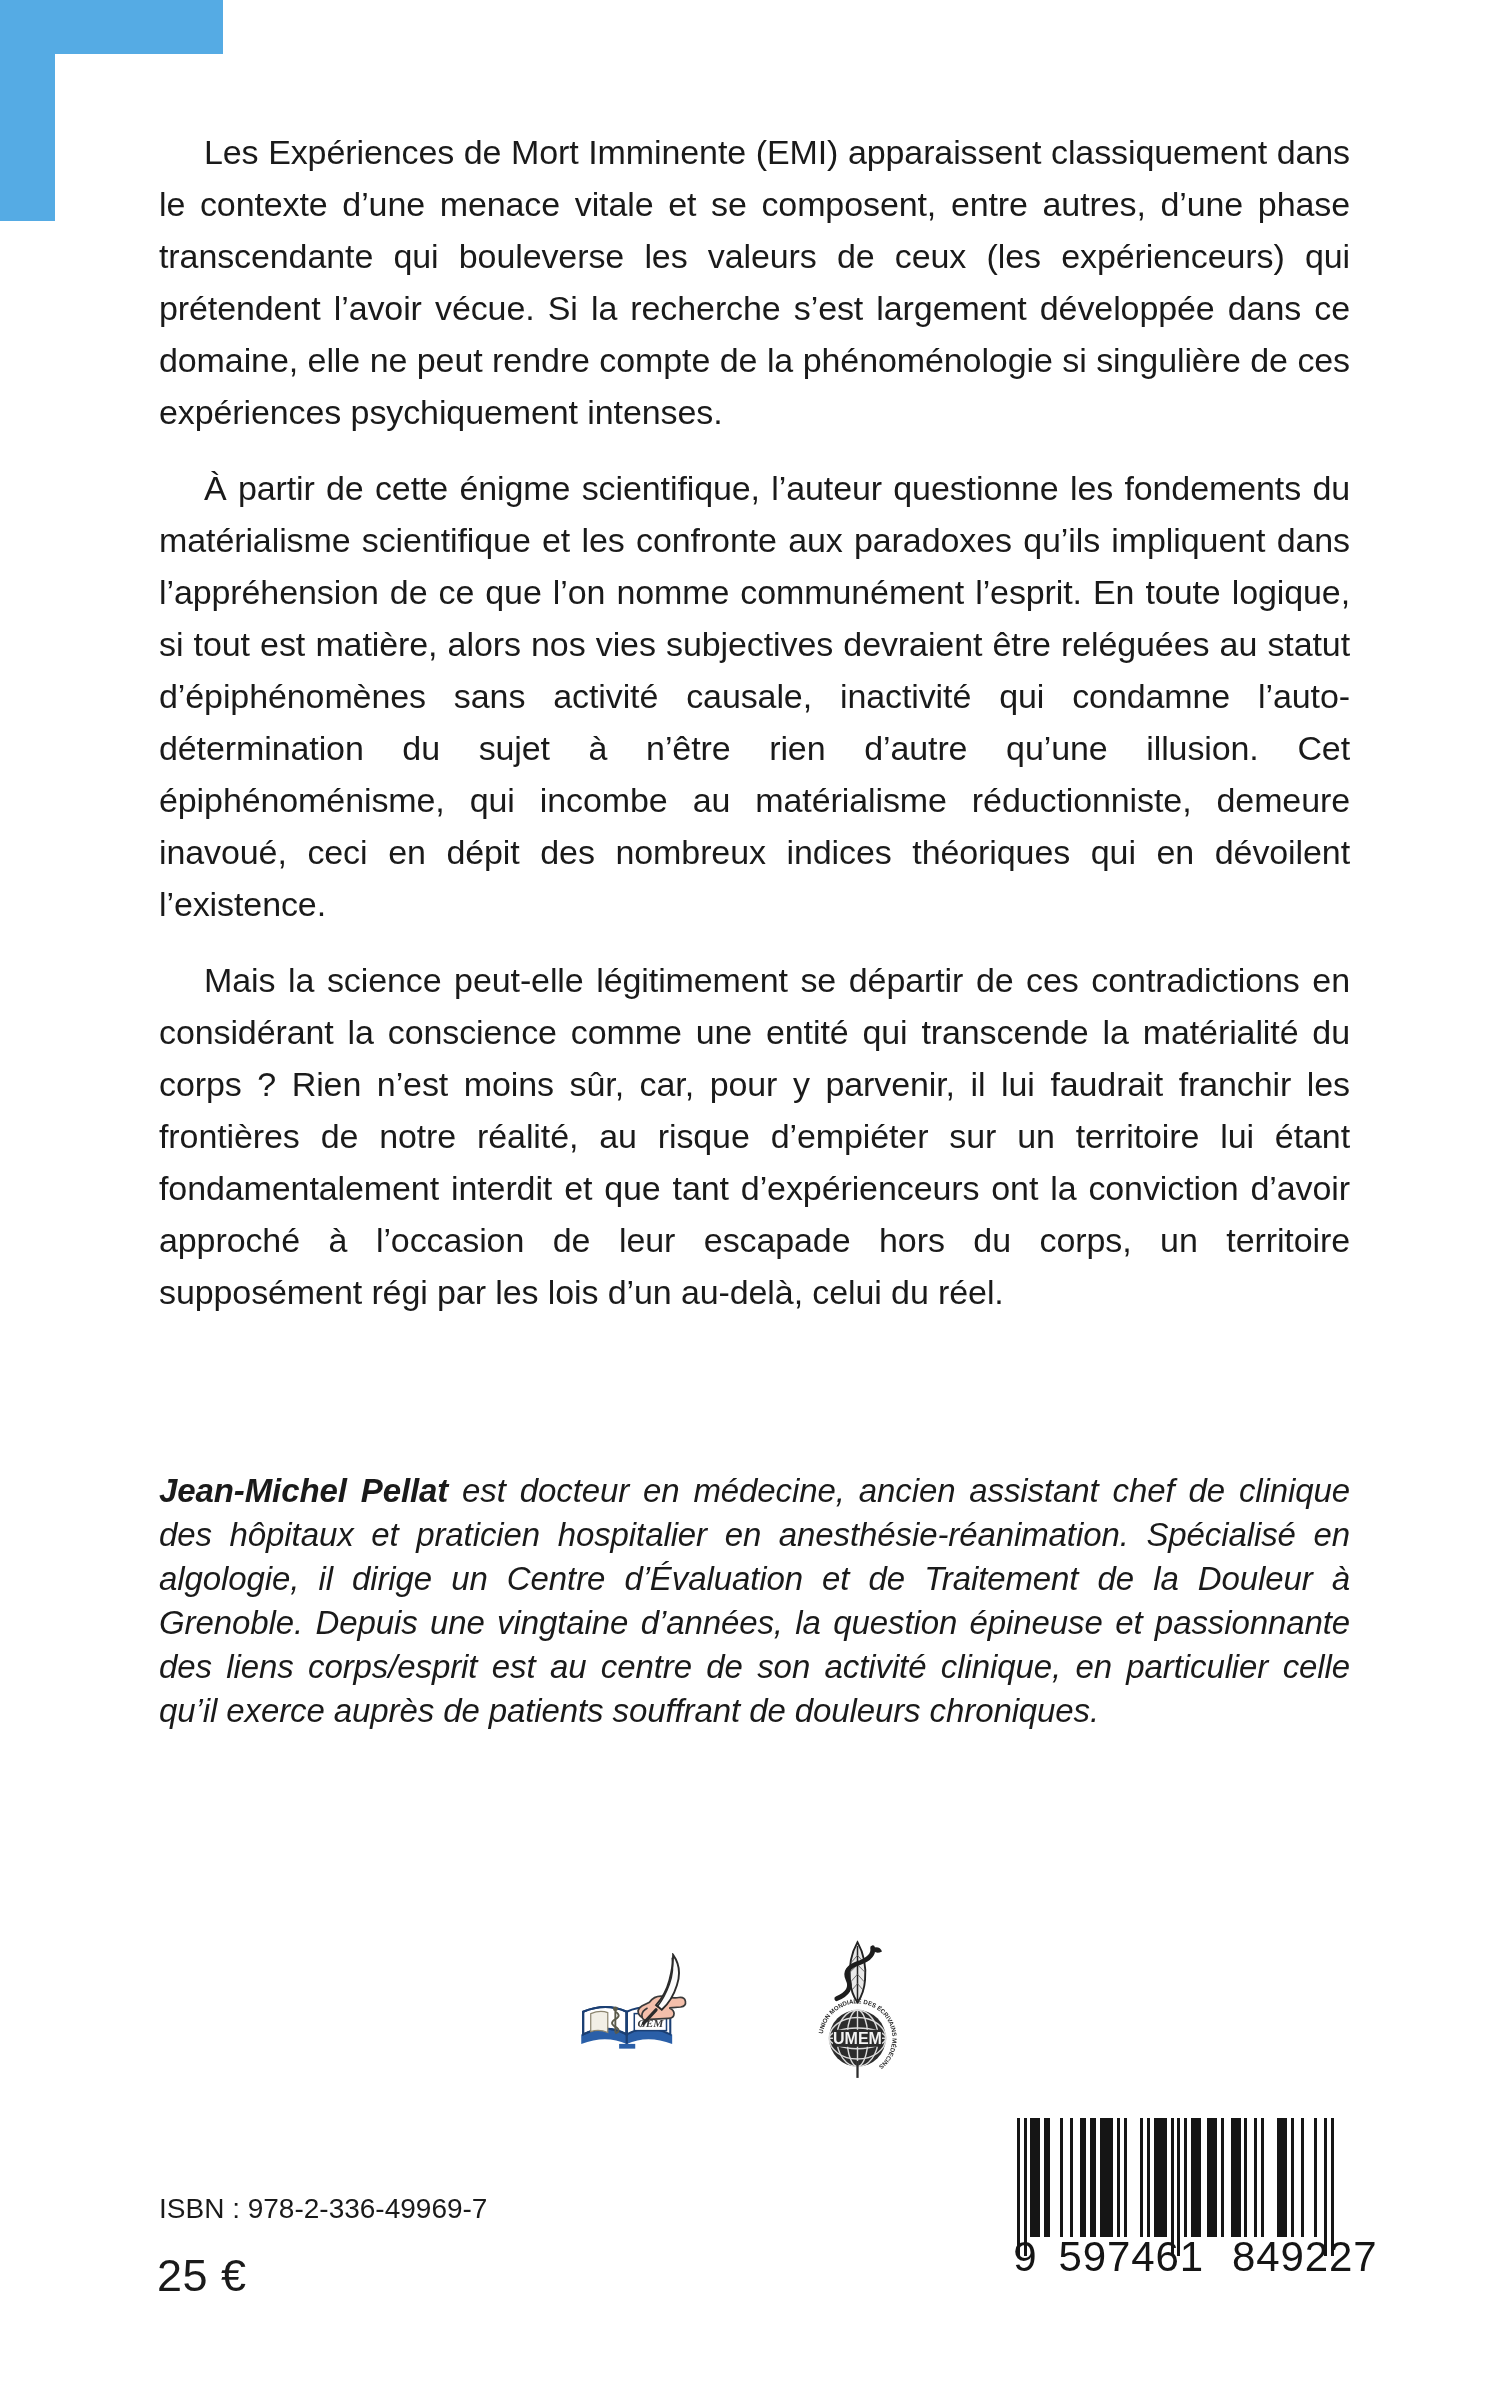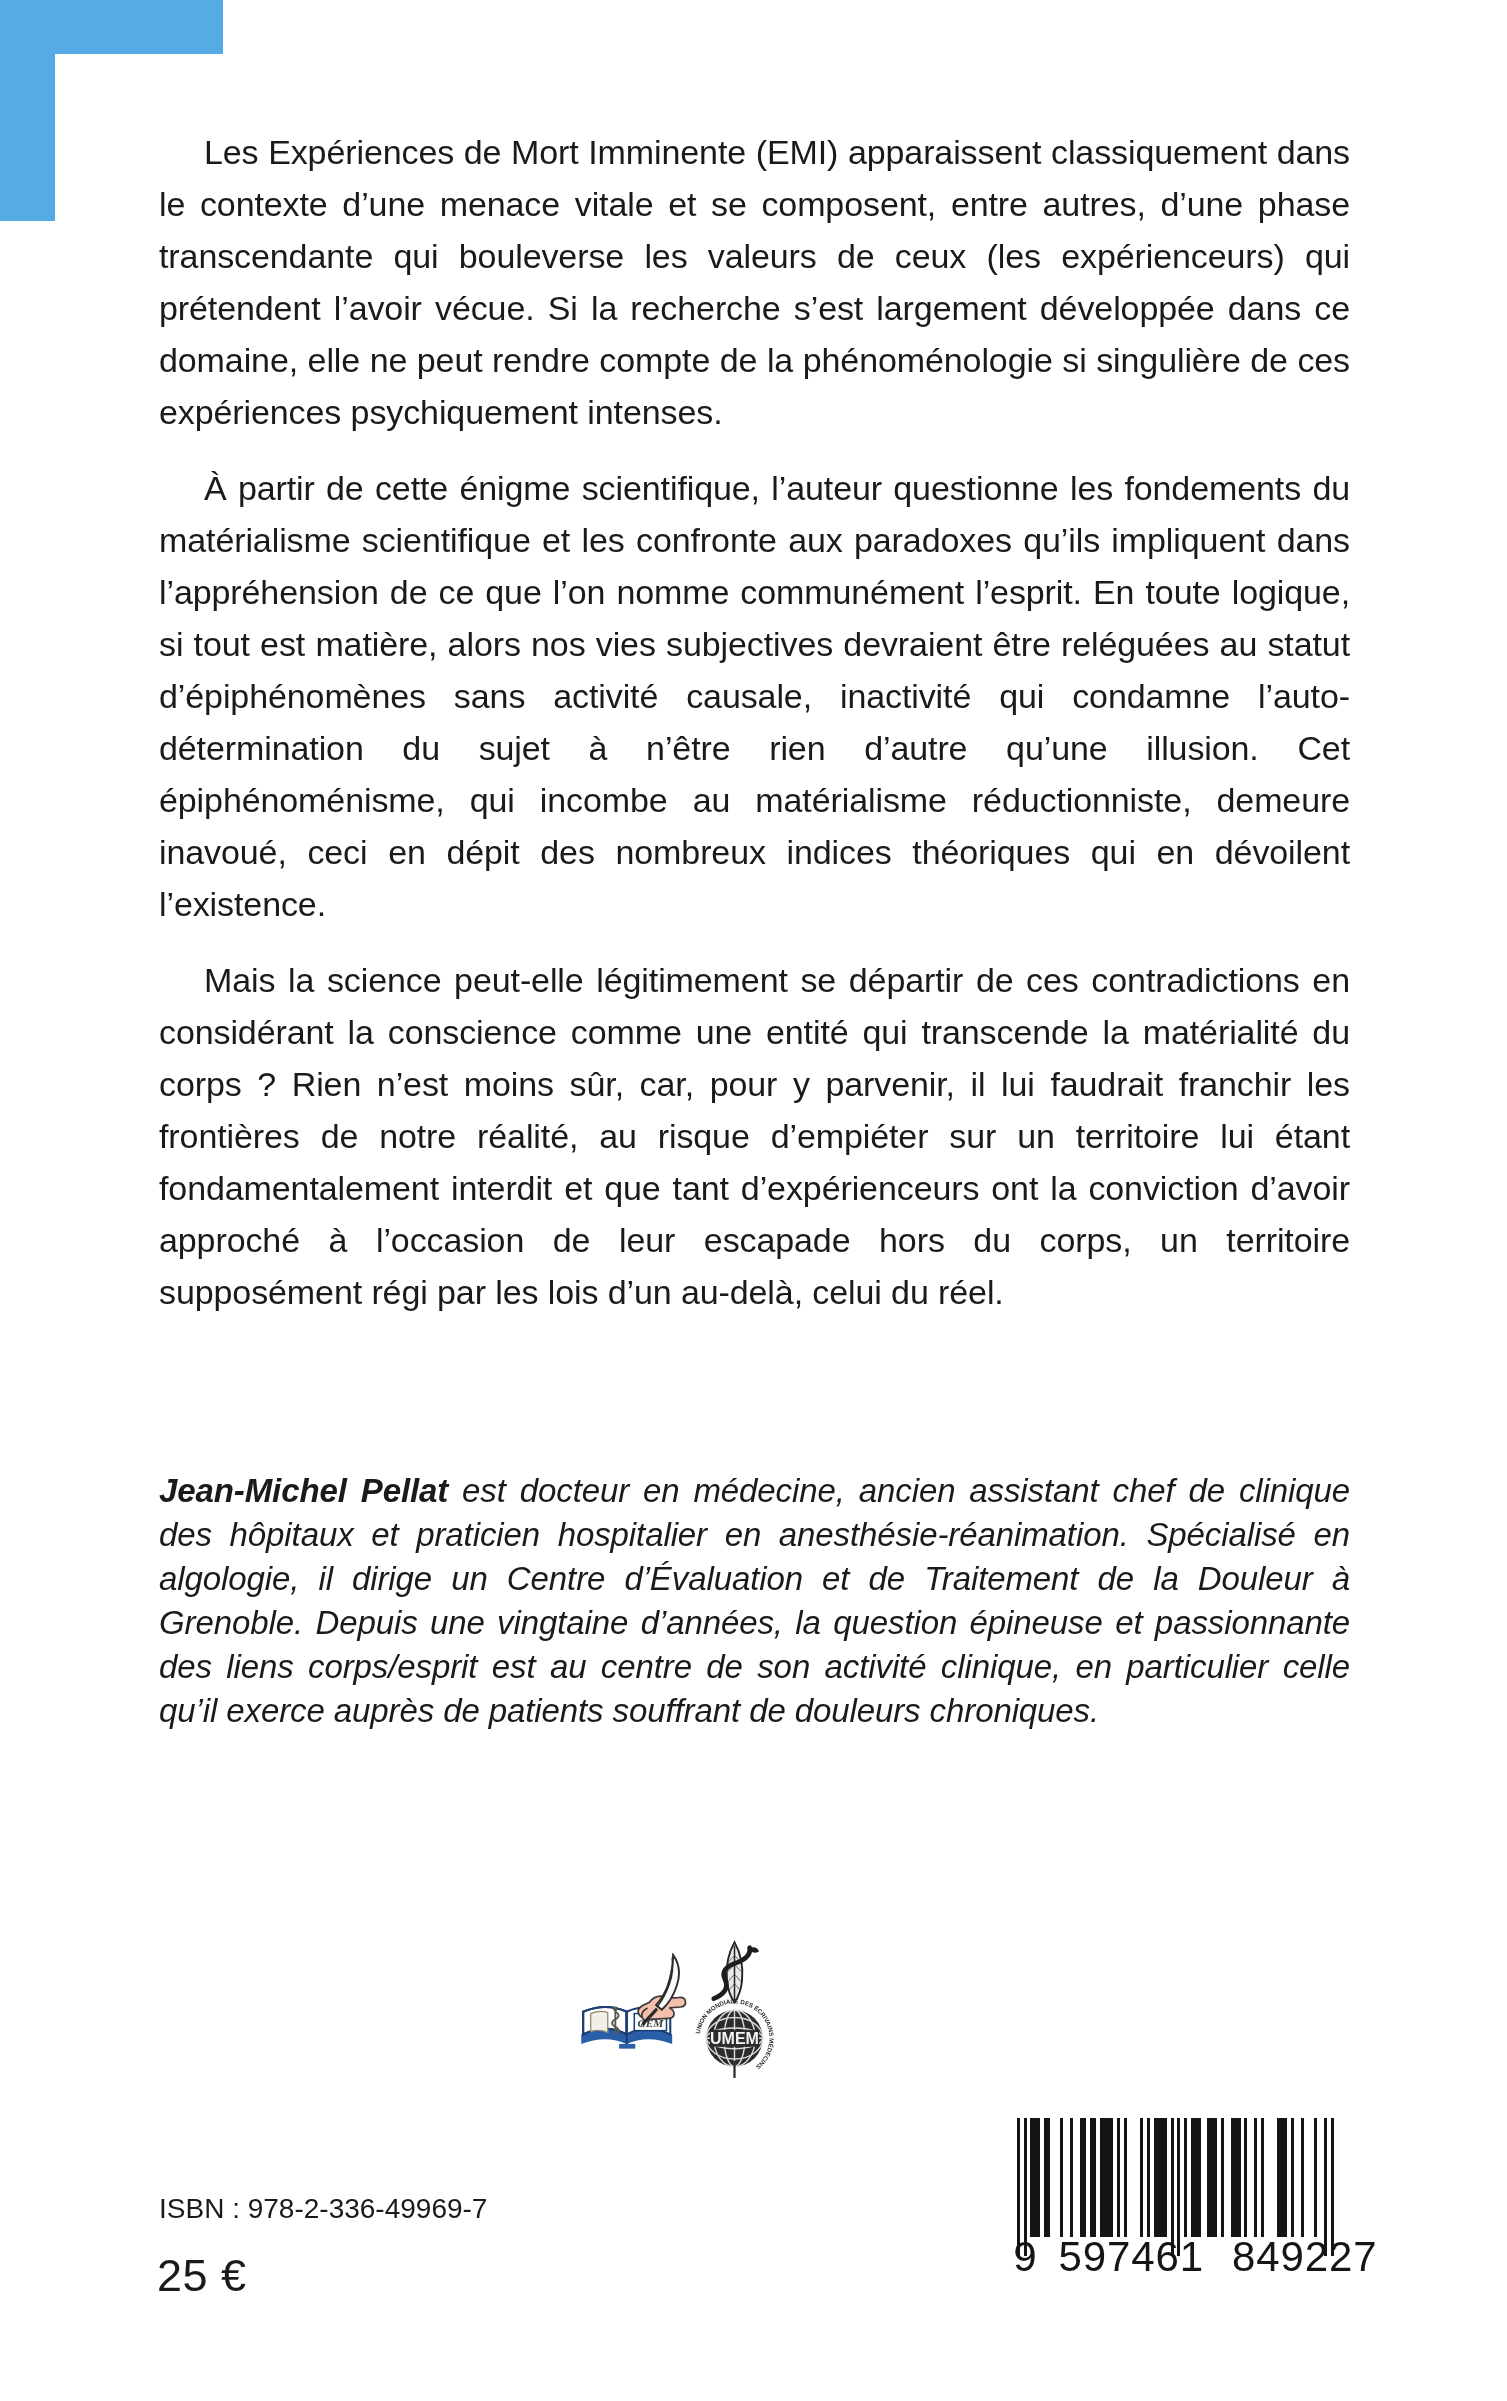--- a/index.html
+++ b/index.html
@@ -86,20 +86,21 @@
   
   .logos {
     position: absolute;
     left: 568px;
     top: 1927px;
     width: 331px;
     height: 151px;
     display: flex;
     align-items: flex-end;
     justify-content: flex-start;
+    gap: 123px;
   }
   .logo-gem { width: 125px; height: 125px; }
   .logo-umem { width: 83px; height: 144px; margin-bottom: -3.8px;}
 
   
   .cover-credit {
     position: absolute;
     left: 159px;
     top: 2106px;
     font-size: 26px;

